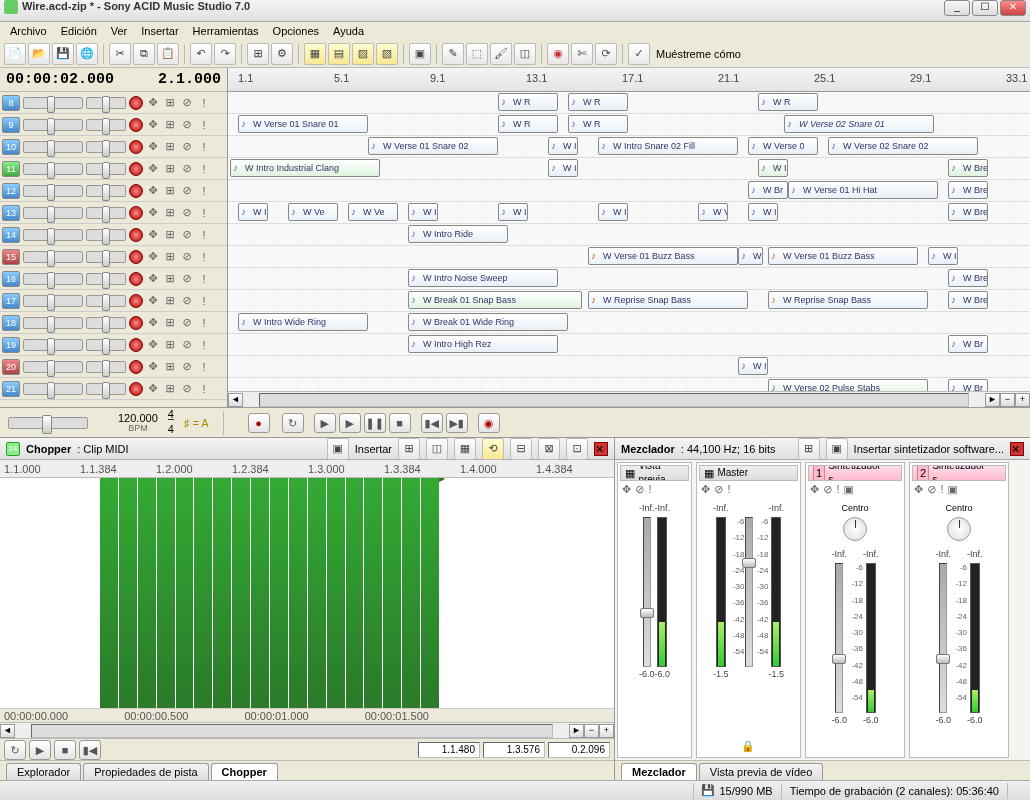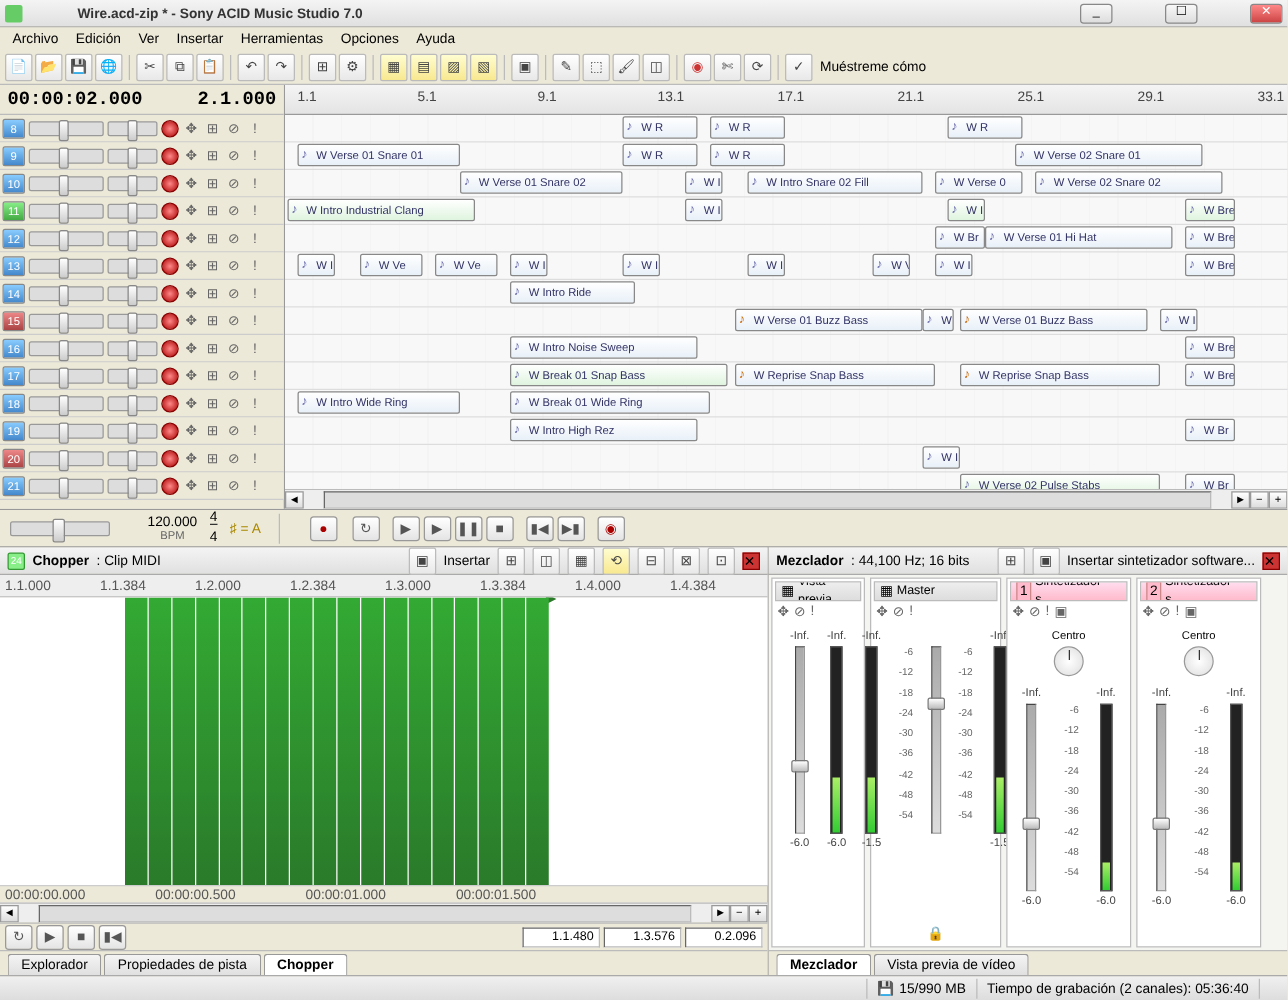--- a/index.html
+++ b/index.html
@@ -1,18 +1,18 @@
 <!DOCTYPE html>
 <html><head>
 <meta charset="utf-8">
 <style>
 * { box-sizing: border-box; margin: 0; padding: 0; font-family: Tahoma, sans-serif; font-size: 11px; }
 body { width: 1030px; height: 800px; background: #ece9d8; overflow: hidden; display: flex; flex-direction: column; }
 
-.titlebar { height: 22px; background: linear-gradient(#f4f4f4,#e0e0e0); display: flex; align-items: center; padding: 0 4px; border-bottom: 1px solid #aaa; gap: 40px; }
+.titlebar { height: 22px; background: linear-gradient(#f4f4f4,#e0e0e0); display: flex; align-items: flex-start; padding: 0 4px; border-bottom: 1px solid #aaa; }
 .titlebar .app-icon { width: 14px; height: 14px; background: #6c6; border-radius: 2px; margin-right: 4px; }
 .titlebar .title { flex: 1; font-weight: bold; color: #333; }
 .winbtn { width: 26px; height: 16px; border: 1px solid #888; background: linear-gradient(#f8f8f8,#ddd); margin-left: 2px; border-radius: 3px; text-align: center; line-height: 12px; font-size: 10px; cursor: pointer; }
 .winbtn.close { background: linear-gradient(#f88,#c44); color: #fff; }
 
 .menubar { height: 18px; display: flex; align-items: center; padding: 0 4px; gap: 2px; background: #ece9d8; }
 .menubar span { padding: 2px 6px; cursor: pointer; }
 
 .toolbar { height: 28px; display: flex; align-items: center; padding: 2px 4px; gap: 2px; background: #ece9d8; border-bottom: 1px solid #bbb; }
 .tbtn { width: 22px; height: 22px; border: 1px solid #bbb; background: linear-gradient(#fff,#e8e8e8); border-radius: 2px; display: flex; align-items: center; justify-content: center; cursor: pointer; font-size: 11px; color: #444; }
@@ -74,21 +74,21 @@
 .tabbar { height: 20px; display: flex; align-items: flex-end; border-top: 1px solid #bbb; background: #ece9d8; padding-left: 6px; gap: 2px; }
 .tab { padding: 2px 10px; border: 1px solid #999; border-bottom: none; background: linear-gradient(#f4f4f4,#e0e0e0); border-radius: 3px 3px 0 0; cursor: pointer; }
 .tab.active { background: #fff; font-weight: bold; }
 
 .mixer-panel { flex: 1; display: flex; flex-direction: column; }
 .mixer-body { flex: 1; display: flex; overflow-x: auto; padding: 2px; gap: 4px; background: #f4f4f0; }
 .channel { border: 1px solid #bbb; background: #fff; display: flex; flex-direction: column; padding: 2px; }
 .ch-title { height: 16px; background: linear-gradient(#eee,#ddd); border: 1px solid #bbb; padding: 0 4px; line-height: 14px; font-size: 10px; margin-bottom: 2px; display: flex; align-items: center; gap: 3px; overflow: hidden; }
 .ch-title.pink { background: linear-gradient(#fde,#fbc); }
 .ch-ctrls { height: 16px; display: flex; gap: 4px; font-size: 11px; color: #666; padding: 0 2px; }
-.ch-fader-area { flex: 1; display: flex; gap: 14px; padding: 4px 2px; justify-content: center; }
+.ch-fader-area { flex: 1; display: flex; gap: 0; padding: 4px 2px; justify-content: center; }
 .fader-col { display: flex; flex-direction: column; align-items: center; }
 .inf-label { font-size: 9px; color: #444; height: 12px; }
 .db-label { font-size: 9px; color: #444; height: 12px; margin-top: 2px; }
 .fader-track { width: 8px; height: 150px; background: linear-gradient(to bottom,#aaa,#ddd); border: 1px inset #999; position: relative; margin-top: 2px; }
 .fader-thumb { position: absolute; left: -4px; width: 14px; height: 10px; background: linear-gradient(#fff,#bbb); border: 1px solid #777; border-radius: 2px; top: 90px; }
 .meter { width: 10px; height: 150px; background: #222; border: 1px solid #555; position: relative; margin-top: 2px; }
 .meter-fill { position: absolute; bottom: 0; left: 1px; right: 1px; height: 30%; background: linear-gradient(to top,#3c3,#ae6); }
 .scale-col { width: 16px; display: flex; flex-direction: column; justify-content: space-between; padding: 14px 0 12px; height: 165px; }
 .scale-col span { font-size: 8px; color: #666; text-align: right; }
 .pan-dial { width: 24px; height: 24px; border: 1px solid #999; border-radius: 50%; background: radial-gradient(#fff,#ddd); margin: 4px auto; position: relative; }
@@ -321,21 +321,21 @@
     <div class="track-rows" id="track-rows">
           <div class="track-row">
             <div class="clip" style="left: 270px; width: 60px;">W R</div>
             <div class="clip" style="left: 340px; width: 60px;">W R</div>
             <div class="clip" style="left: 530px; width: 60px;">W R</div>
           </div>
           <div class="track-row">
             <div class="clip" style="left: 10px; width: 130px;">W Verse 01 Snare 01</div>
             <div class="clip" style="left: 270px; width: 60px;">W R</div>
             <div class="clip" style="left: 340px; width: 60px;">W R</div>
-            <div class="clip" style="left: 584px; width: 150px;">W Verse 02 Snare 01</div>
+            <div class="clip" style="left: 556px; width: 150px; font-style: italic;">W Verse 02 Snare 01</div>
           </div>
           <div class="track-row">
             <div class="clip" style="left: 140px; width: 130px;">W Verse 01 Snare 02</div>
             <div class="clip" style="left: 320px; width: 30px;">W I</div>
             <div class="clip" style="left: 370px; width: 140px;">W Intro Snare 02 Fill</div>
             <div class="clip" style="left: 520px; width: 70px;">W Verse 0</div>
             <div class="clip" style="left: 600px; width: 150px;">W Verse 02 Snare 02</div>
           </div>
           <div class="track-row">
             <div class="clip green" style="left: 2px; width: 150px;">W Intro Industrial Clang</div>

